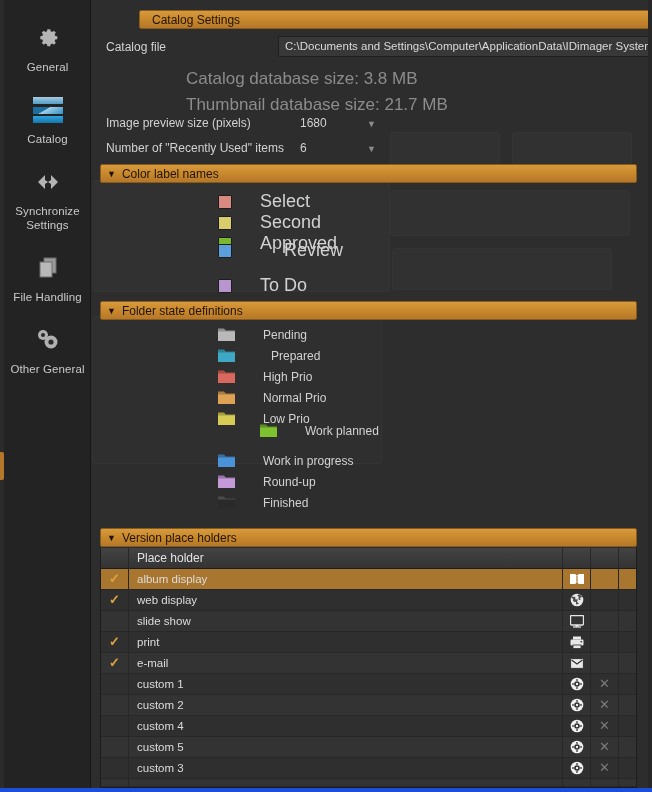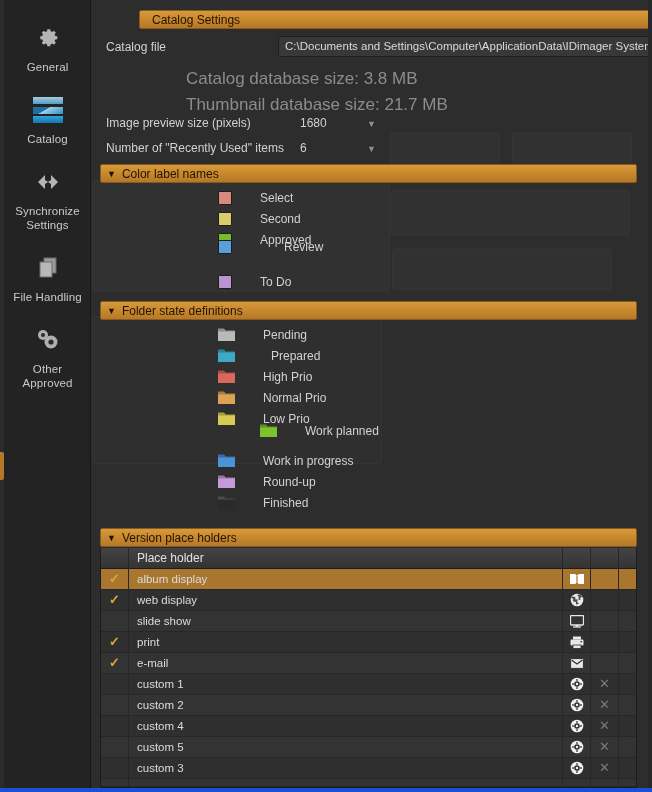--- a/index.html
+++ b/index.html
@@ -146,21 +146,21 @@
     cursor: pointer;
   }
 
   
   .clr-row { position: absolute; left: 126px; display: flex; align-items: center; cursor: pointer; }
   .clr-sw {
     width: 14px; height: 14px;
     border: 1px solid #1d1d1d;
     border-radius: 1px;
   }
-  .clr-name { margin-left: 28px; color: #d2d2d2; font-size: 12px; }
+  .clr-name { margin-left: 28px; color: #d2d2d2; font-size: 18px; }
 
   
   .fld-row { position: absolute; left: 126px; display: flex; align-items: center; cursor: pointer; }
   .fld-name { margin-left: 28px; color: #d2d2d2; font-size: 12px; }
 
   
   #ph-table {
     position: absolute;
     left: 8px; top: 548px;
     width: 537px;
@@ -259,21 +259,21 @@
 
   <div class="nav-item">
     <div class="nav-icon">
       <svg width="30" height="26" viewBox="0 0 30 26">
         <circle cx="10" cy="8" r="5" fill="#b0b0b0"></circle>
           <circle cx="10" cy="8" r="2" fill="#2b2b2b"></circle>
         <circle cx="18" cy="15" r="6.5" fill="#b0b0b0"></circle>
           <circle cx="18" cy="15" r="2.6" fill="#2b2b2b"></circle>
       </svg>
     </div>
-    <div class="nav-label">Other Approved</div>
+    <div class="nav-label">Other General</div>
   </div>
 </div>
 
 <div id="content">
 
   <div class="ghost" style="left:298px;top:132px;width:110px;height:40px;"></div>
   <div class="ghost" style="left:420px;top:132px;width:120px;height:40px;"></div>
   <div class="ghost" style="left:298px;top:190px;width:240px;height:46px;"></div>
   <div class="ghost" style="left:300px;top:248px;width:220px;height:42px;"></div>
   <div class="ghost" style="left:0px;top:180px;width:298px;height:112px;"></div>

